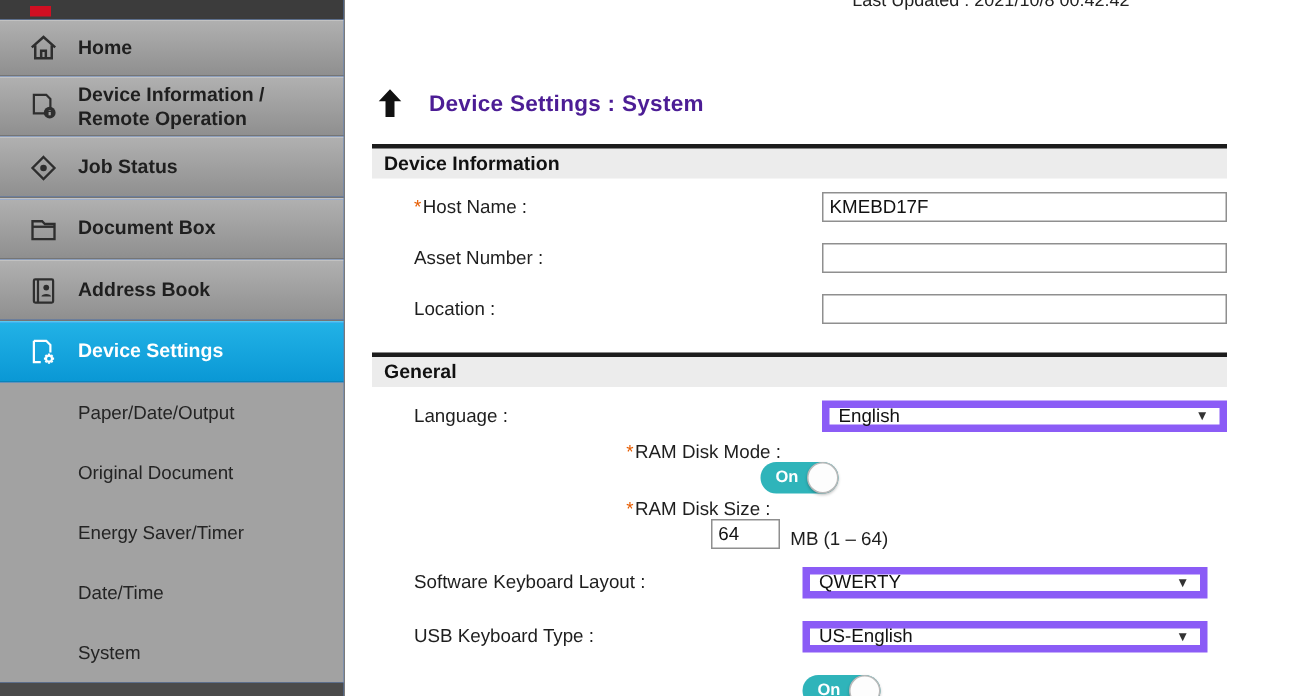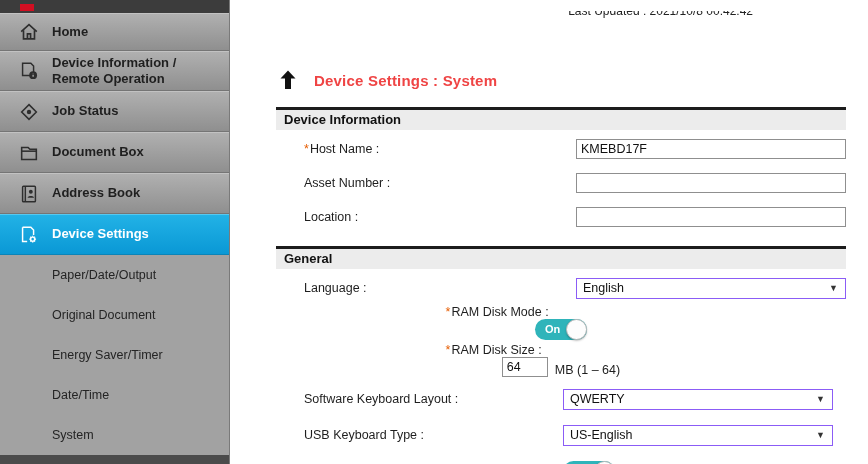--- a/index.html
+++ b/index.html
@@ -26,50 +26,50 @@
   .nav-item.active { background:linear-gradient(#22b2e6,#0a98d5); color:#fff; border-top:1px solid #57c8ef; border-bottom:1px solid #0b84b8; }
   .nav-item.active .nav-icon { color:#fff; }
   .nav-item.active .nav-label { font-weight:700; }
 
   .subnav { background:#a2a2a2; }
   .sub-item { height:40px; line-height:40px; padding-left:52px; font-size:12.5px;
               color:#242424; font-weight:500; cursor:pointer; }
   .sidebar-bottom { height:9px; background:#4b4b4b; }
 
   
-  .main { position:absolute; left:230px; top:11px; width:638px; height:408px; background:#fff;padding-left:28px; }
+  .main { position:absolute; left:230px; top:0; width:638px; height:408px; background:#fff; }
   .topbar { position:relative; height:34px; overflow:hidden; }
   .topbar-text { position:absolute; top:-7px; right:115px; font-size:12px; color:#222; }
 
   .content { width:570px; margin-left:18px; }
 
   .page-header { margin-top:18px; height:34px; display:flex; align-items:center; gap:14px; }
   .uparrow { width:24px; height:24px; color:#111; }
-  .page-title { font-size:15px; font-weight:700; color:#ef4444; letter-spacing:.2px; }
+  .page-title { font-size:15px; font-weight:700; color:#4c1d95; letter-spacing:.2px; }
 
   .section-header { margin-top:10px; border-top:3px solid #1c1c1c; background:#ececec;
                     height:23px; line-height:20px; padding-left:8px;
                     font-size:13px; font-weight:700; color:#111; }
 
   .rows { padding:2px 0 2px 0; }
   .form-row { display:flex; align-items:center; }
   .form-row.h34 { height:34px;gap:20px; }
   .form-row.h36 { height:36px; }
   .form-row.h38 { height:38px;flex-direction:column; }
   .row-label { width:287px; padding-left:28px; font-size:12.5px; color:#1e1e1e; }
   .req { color:#e65c00; margin-right:1px; }
   .row-field { display:flex; align-items:flex-end; }
 
   .text-input { width:270px; height:20px; border:1px solid #8f8f8f; font-size:12.5px;
                 padding:0 4px; color:#111; font-family:"Liberation Sans", sans-serif; }
   .small-input { width:46px; height:20px; border:1px solid #8f8f8f; font-size:12.5px;
                  padding:0 4px; color:#111; font-family:"Liberation Sans", sans-serif; }
   .suffix { font-size:12.5px; color:#1e1e1e; margin-left:7px; }
 
-  .select { width:270px; height:21px; border:1px solid #8b5cf6; background:#fff;
+  .select { width:270px; height:21px; border:5px solid #8b5cf6; background:#fff;
             display:flex; align-items:center; justify-content:space-between;
             padding:0 7px 0 6px; font-size:12.5px; color:#111; cursor:pointer; }
   .select-arrow { font-size:9px; color:#333; }
 
   .toggle { position:relative; width:52px; height:21px; border-radius:11px;
             background:#2fb4ba; cursor:pointer; }
   .toggle-label { position:absolute; left:10px; top:0; line-height:21px; font-size:11px;
                   font-weight:700; color:#fff; }
   .toggle-knob { position:absolute; right:0px; top:0px; width:21px; height:21px;
                  border-radius:50%; background:#fdfdfd; border:1px solid #b9b9b9;

